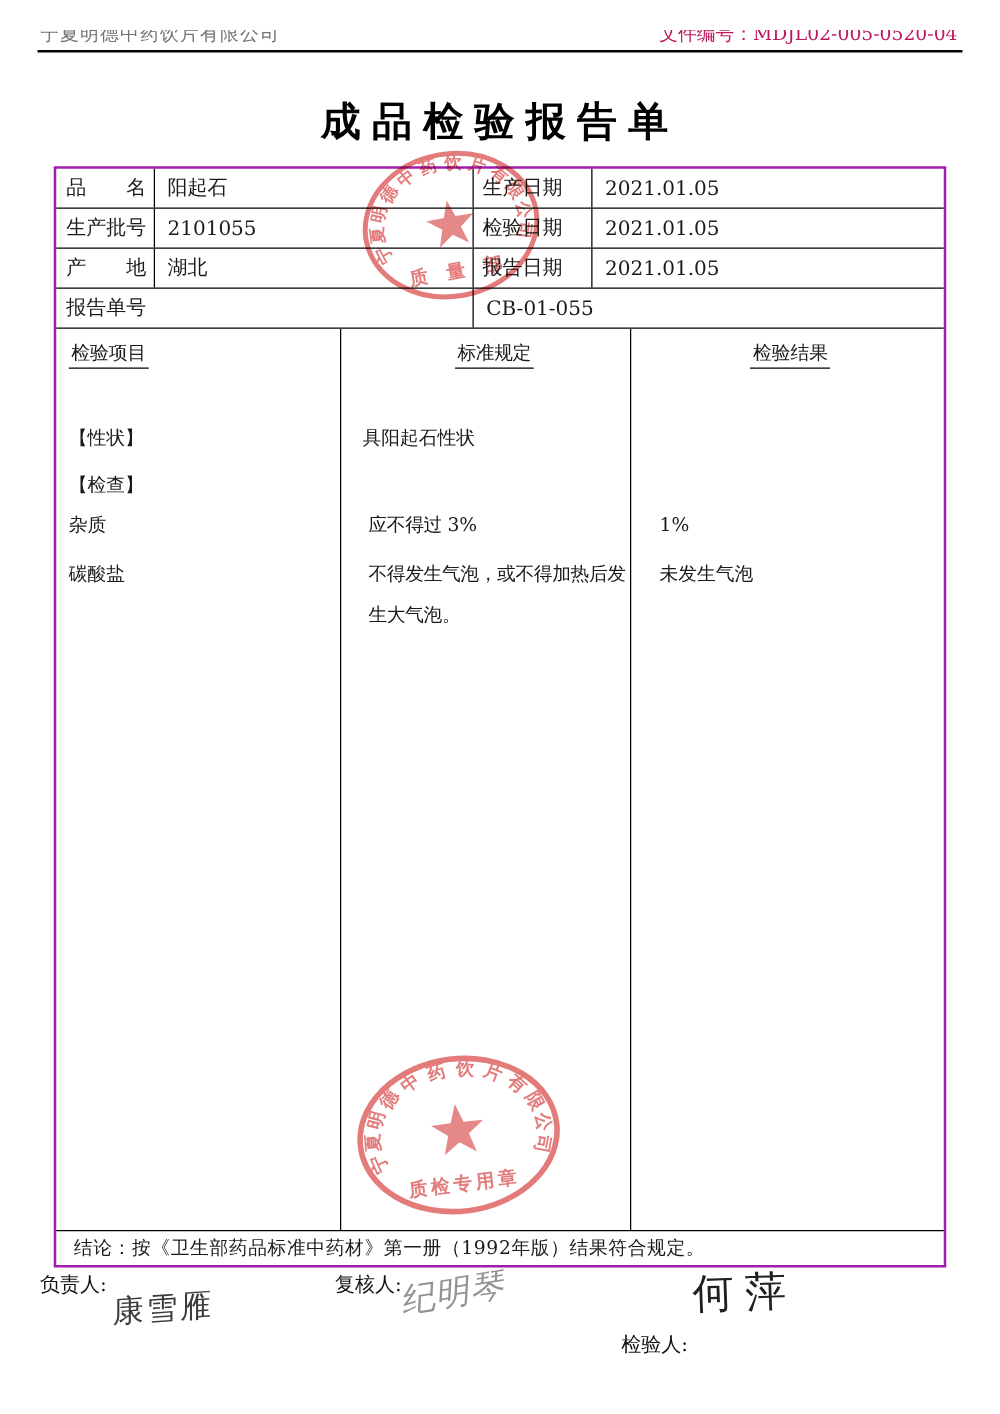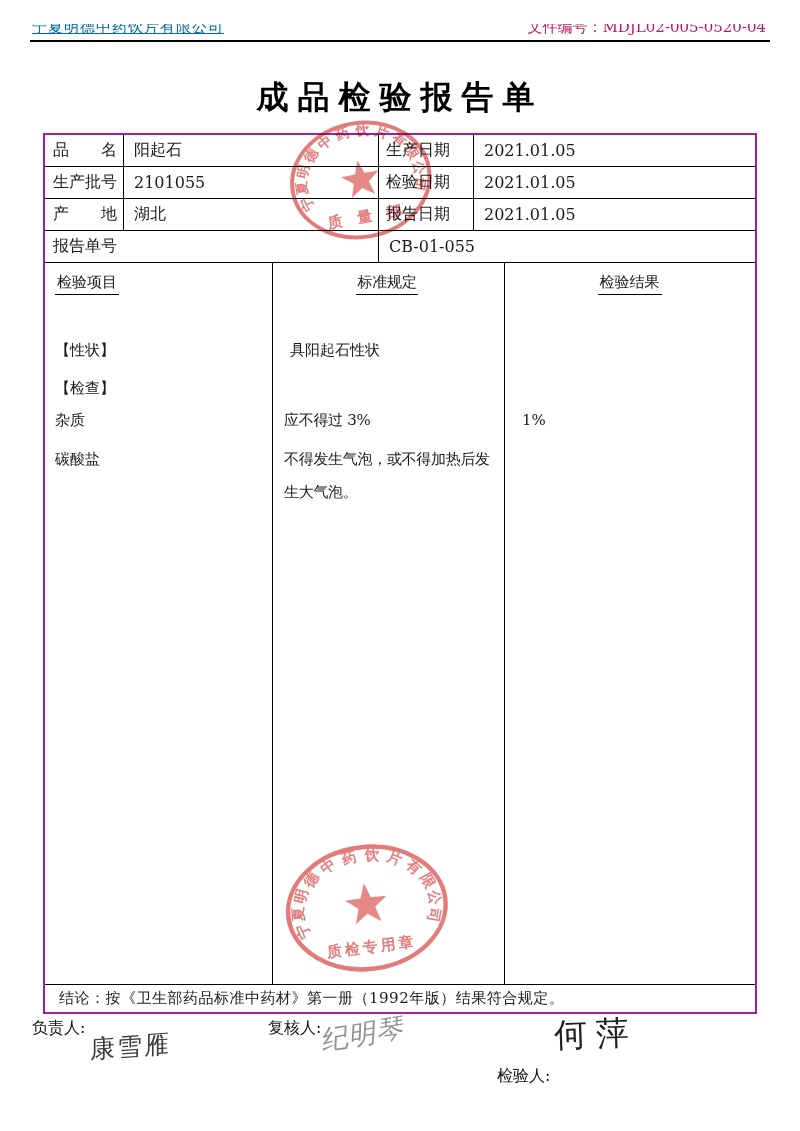--- a/index.html
+++ b/index.html
@@ -4,21 +4,21 @@
 <style>
   html,body{margin:0;padding:0;}
   body{
     width:800px;height:1131px;position:relative;background:#ffffff;
     font-family:"DejaVu Serif","Liberation Serif",serif;
     color:#1a1a1a;overflow:hidden;
   }
   
   .top-header{position:absolute;top:24px;left:0;right:0;height:16px;overflow:hidden;}
   .top-header-inner{position:relative;height:30px;}
-  .hdr-left{position:absolute;left:32px;top:-6px;font-size:15px;color:#0369a1;letter-spacing:1px;white-space:nowrap;text-decoration:underline;}
+  .hdr-left{position:absolute;left:32px;top:-6px;font-size:15px;color:#737373;letter-spacing:1px;white-space:nowrap;}
   .hdr-right{position:absolute;right:34px;top:-6px;font-size:15px;color:#be185d;white-space:nowrap;}
   .hdr-rule{position:absolute;left:30px;right:30px;top:40px;height:2px;background:#000;}
   
   .doc-title{position:absolute;top:76px;left:0;width:100%;text-align:center;
     font-size:32px;font-weight:bold;letter-spacing:9px;color:#000;}
   
   .doc-table{position:absolute;left:43px;top:133px;width:710px;border:2px solid #a21caf;background:transparent;}
   .info-row{display:flex;height:32px;border-bottom:1px solid #000;box-sizing:border-box;}
   .cell{box-sizing:border-box;display:flex;align-items:center;font-size:16px;white-space:nowrap;overflow:hidden;}
   .brd{border-right:1px solid #000;}
@@ -29,21 +29,21 @@
   .wA{width:334px;padding-left:8px;}
   .wB{width:376px;padding-left:10px;}
   
   .results{position:relative;height:722px;border-bottom:1px solid #000;box-sizing:border-box;font-size:15px;}
   .col-line{position:absolute;top:0;bottom:0;width:1px;background:#000;}
   .col-line-1{left:227px;}
   .col-line-2{left:459px;}
   .res-grid{position:relative;}
   .res-row{display:flex;}
   .rc1{width:227px;box-sizing:border-box;padding-left:10px;}
-  .rc2{width:232px;box-sizing:border-box;padding-left:12px;padding-right:2px;letter-spacing:-0.3px;}
+  .rc2{width:232px;box-sizing:border-box;padding-left:12px;padding-right:2px;letter-spacing:-0.3px;margin-left:16px;}
   .rc3{width:251px;box-sizing:border-box;padding-left:18px;}
   .res-head{padding-top:9px;height:29px;}
   .res-head .rc2,.res-head .rc3{text-align:center;padding-left:0;}
   .res-h{border-bottom:1px solid #000;padding:0 2px 3px 2px;font-size:15px;}
   .res-row .rc1,.res-row .rc3{line-height:20px;}
   .res-row .rc2{line-height:33px;margin-top:-6px;}
   .res-row.first .rc2{margin-top:-7px;}
   
   .conclusion-row{height:27px;box-sizing:border-box;display:flex;align-items:center;
     padding-left:14px;font-size:15px;letter-spacing:0.5px;}
@@ -134,20 +134,21 @@
 
       <div class="res-row" style="margin-top:12px">
         <div class="rc1">杂质</div>
         <div class="rc2">应不得过 3%</div>
         <div class="rc3">1%</div>
       </div>
 
       <div class="res-row" style="margin-top:12px">
         <div class="rc1">碳酸盐</div>
         <div class="rc2">不得发生气泡，或不得加热后发生大气泡。</div>
+        <div class="rc3">未发生气泡</div>
       </div>
     </div>
   </div>
 
   <div class="conclusion-row">
     <span>结论：按《卫生部药品标准中药材》第一册（1992年版）结果符合规定。</span>
   </div>
 </div>
 
 <div class="sig-area">

